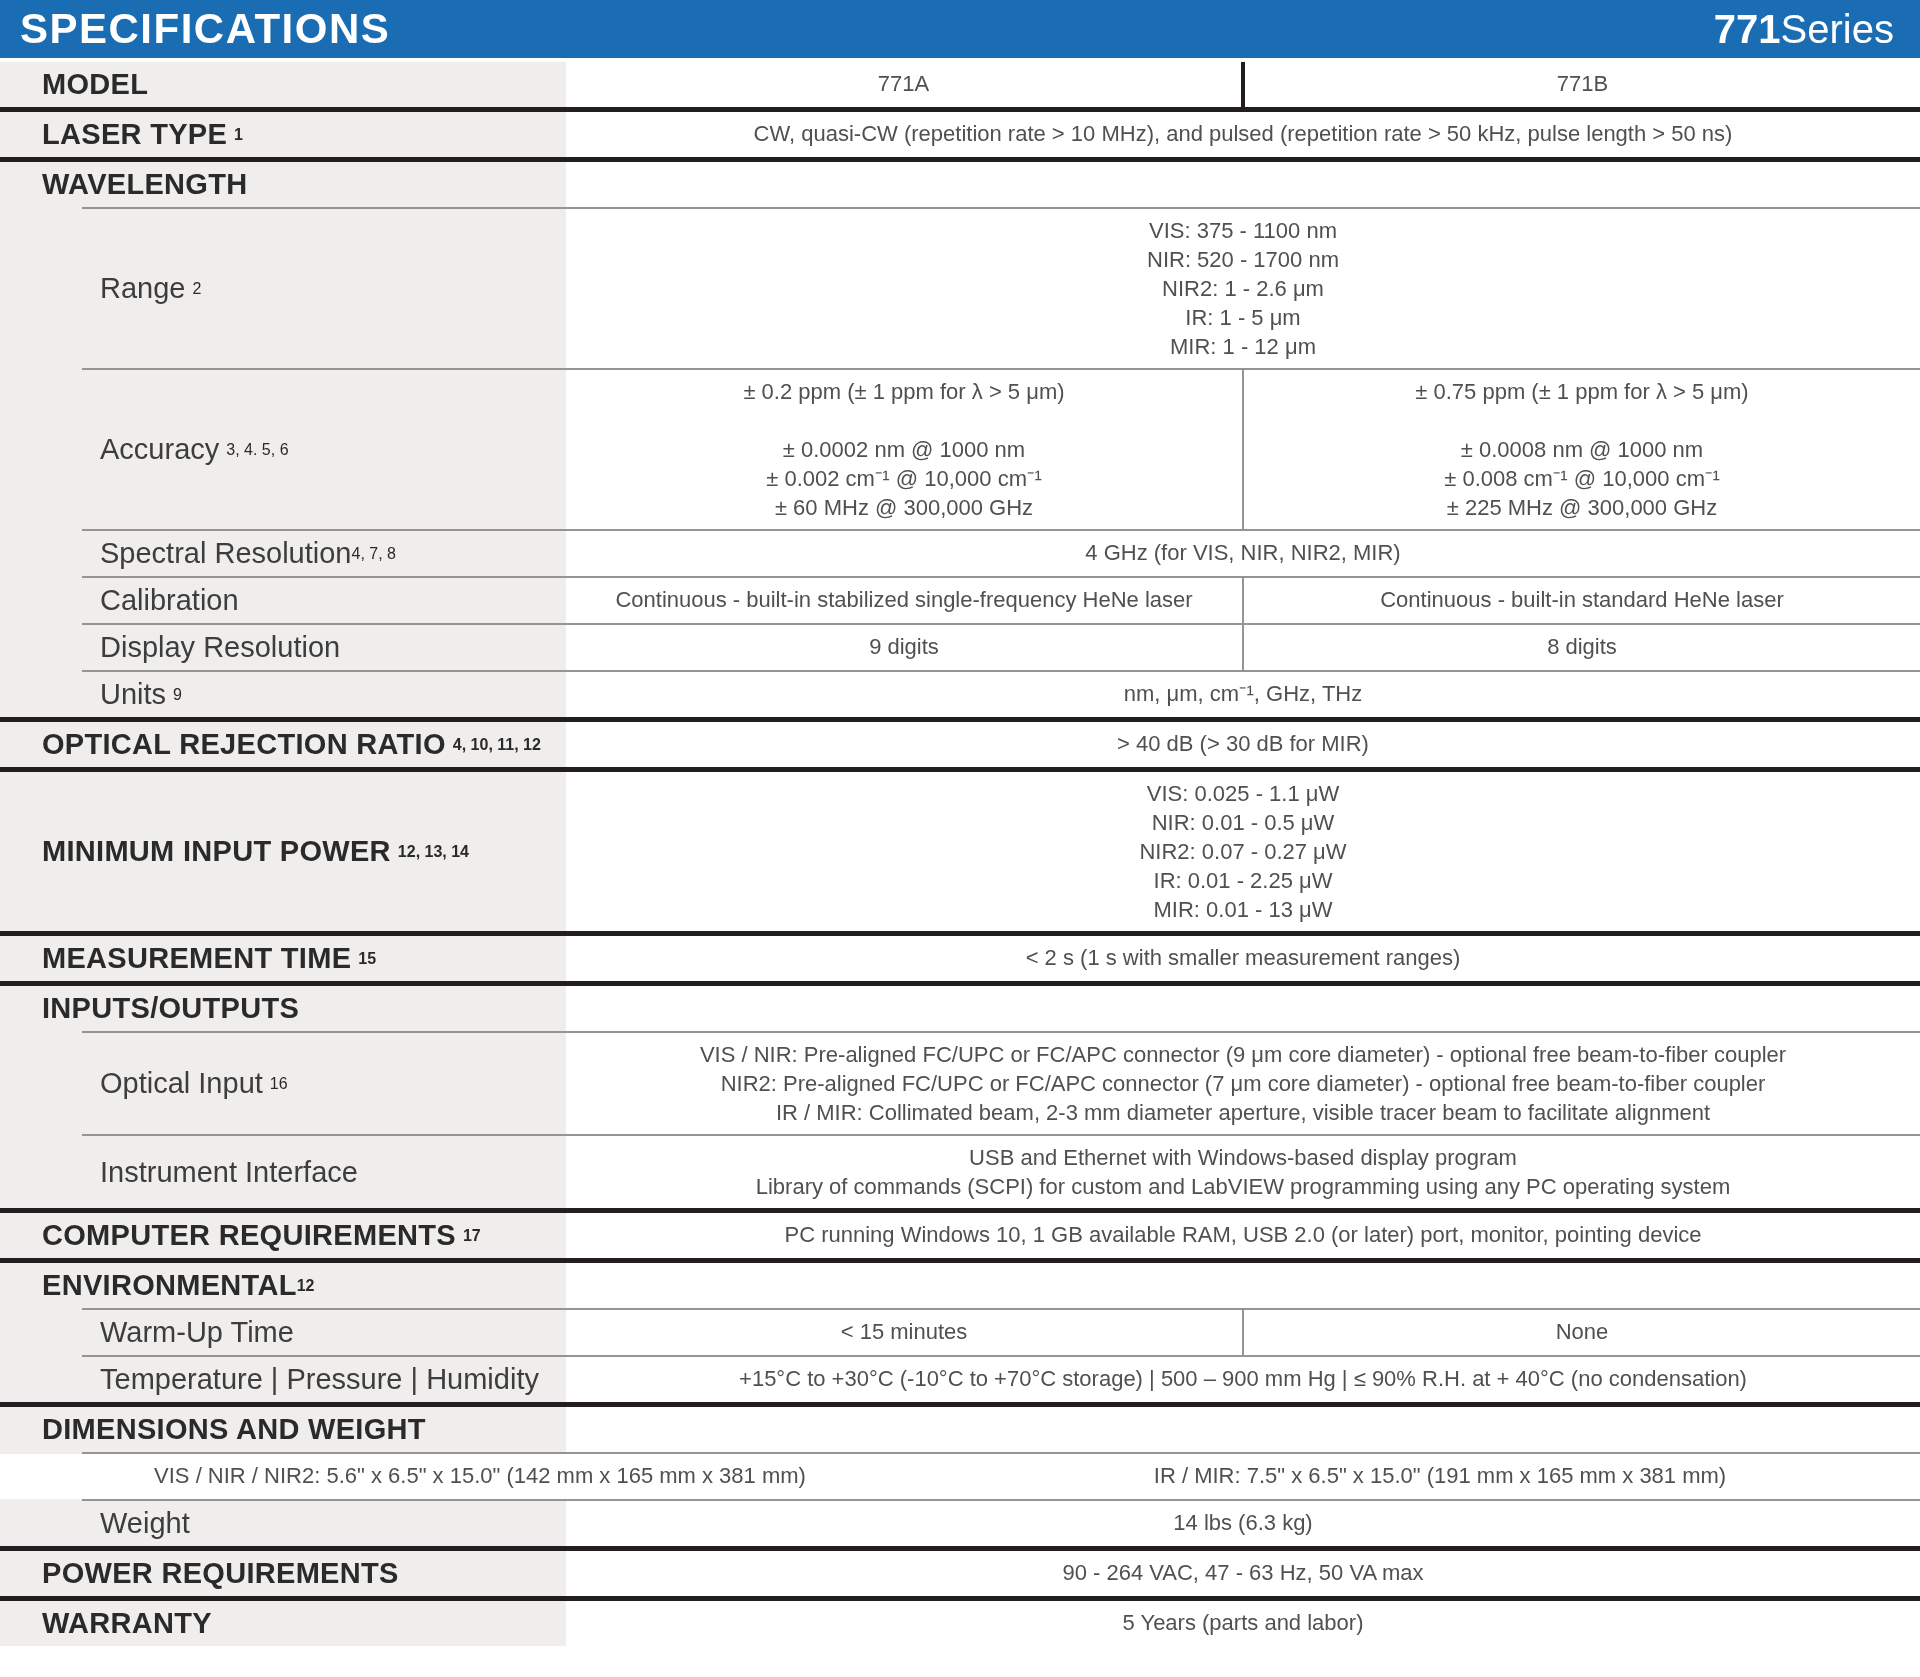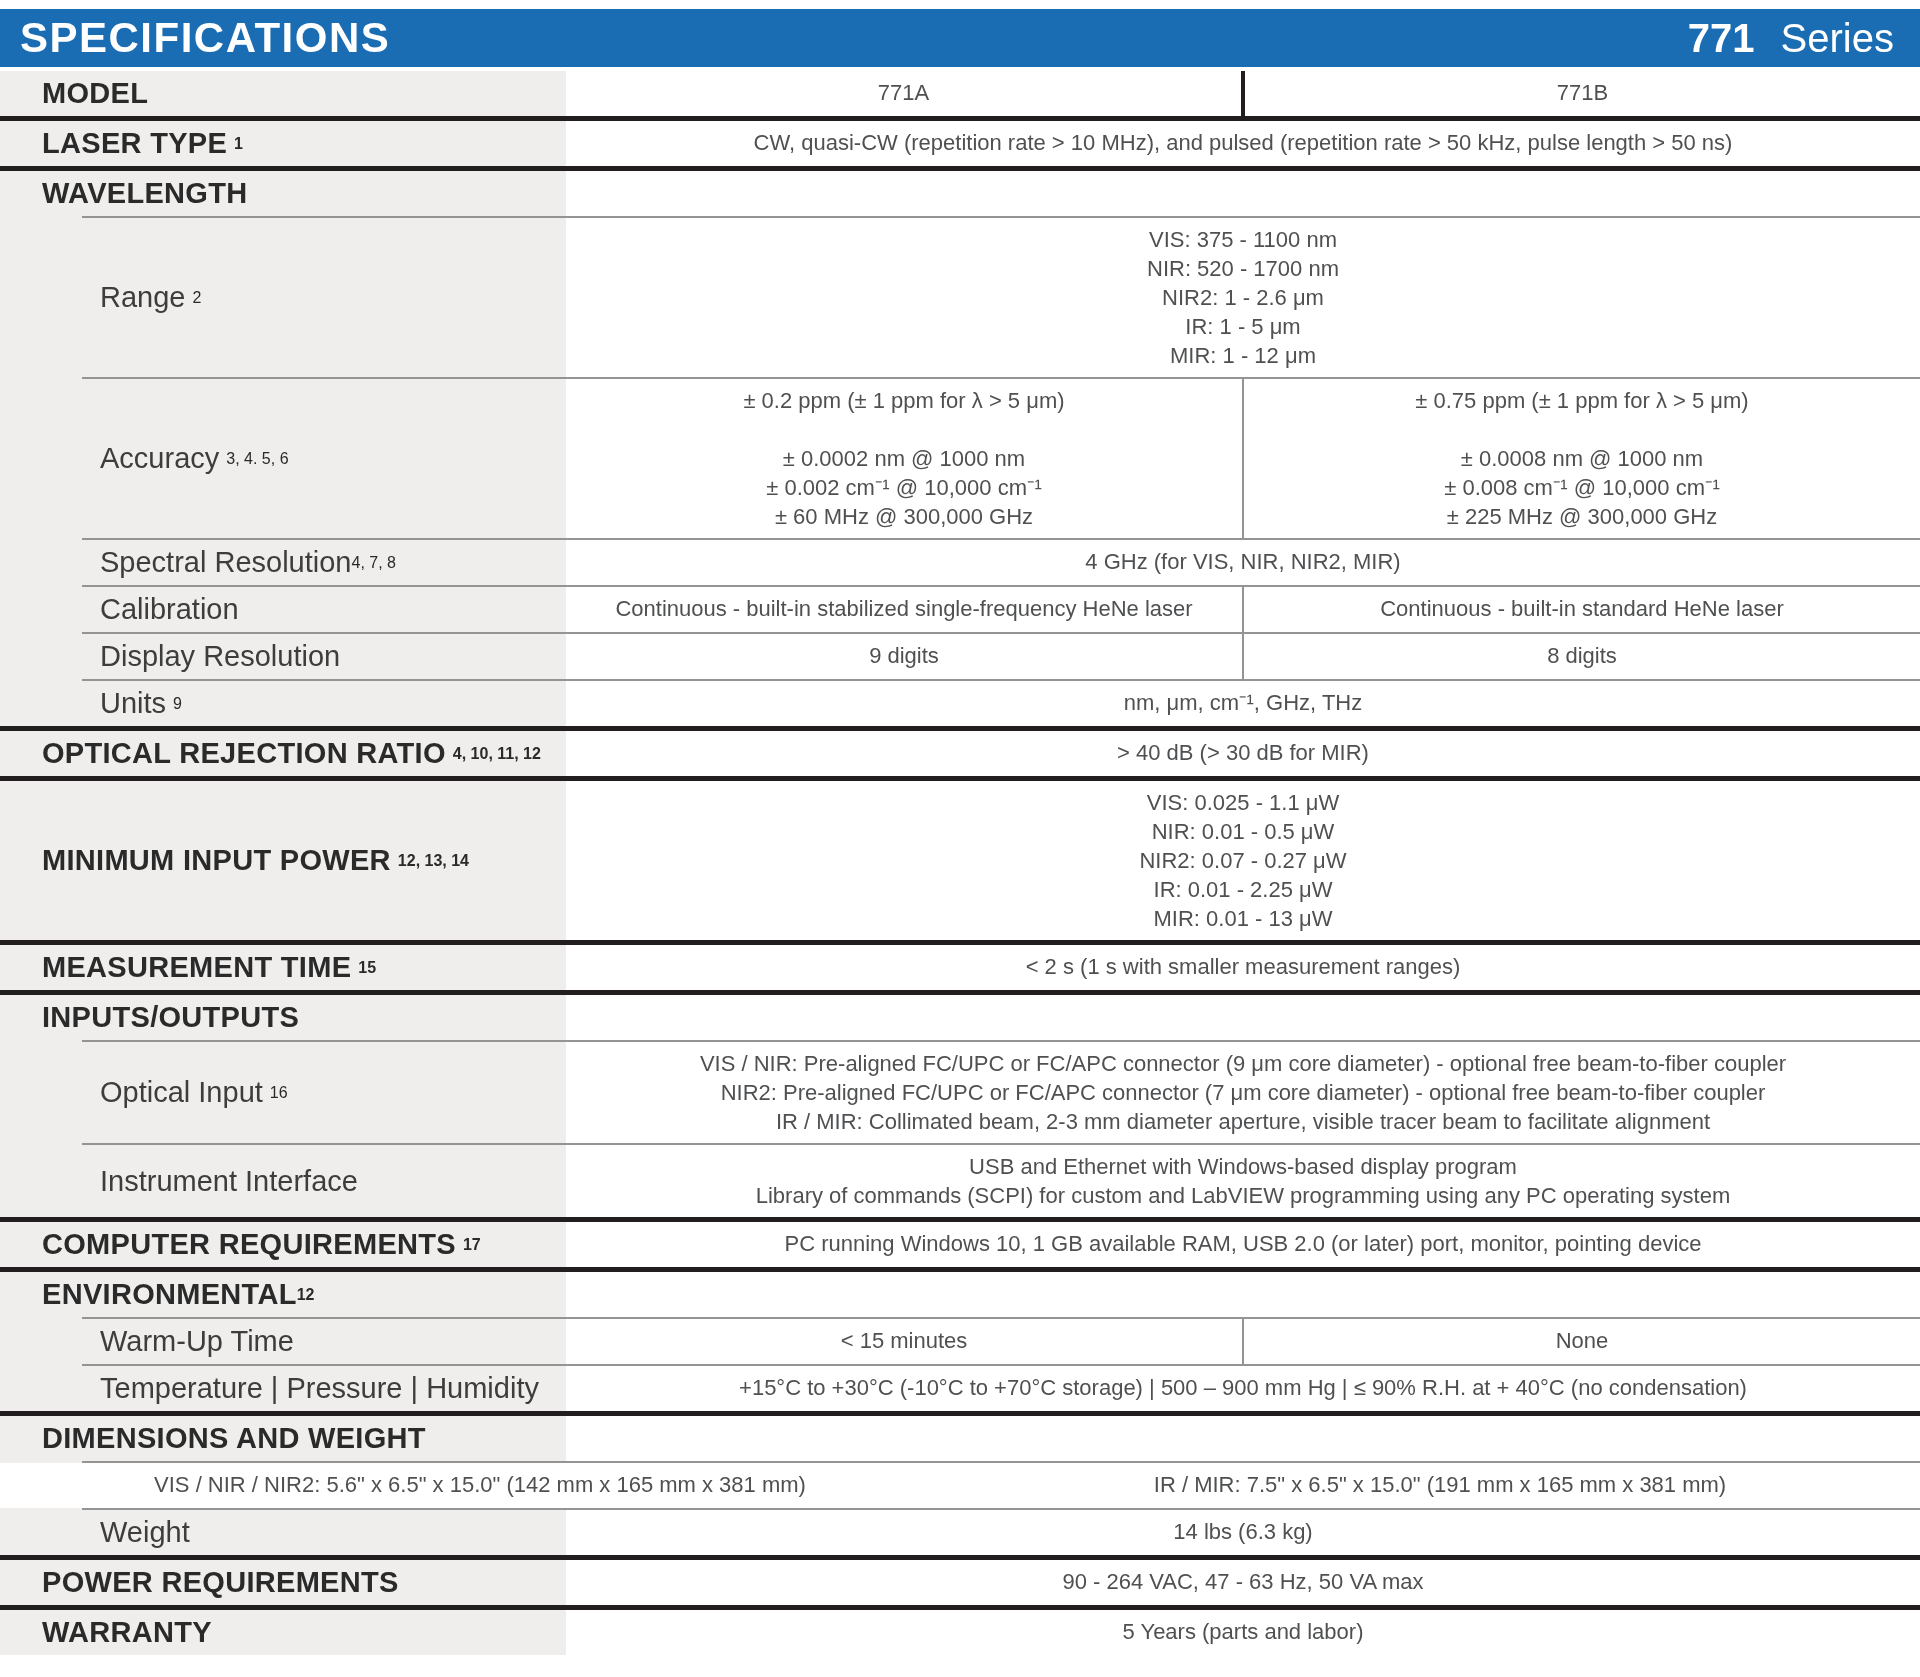--- a/index.html
+++ b/index.html
@@ -7,26 +7,26 @@
     --label-bg:#efeeec;
     --thick:#221e1f;
     --thin:#949494;
     --label-ink:#2a2a2a;
     --sub-ink:#3d3d3d;
     --value-ink:#4f5052;
   }
   *{box-sizing:border-box;}
   html,body{margin:0;padding:0;background:#fff;}
   body{width:1920px;font-family:"Liberation Sans", sans-serif;color:var(--label-ink);}
-  .page{width:1920px;height:1677px;overflow:hidden;padding-top:9px;background:#fff;}
+  .page{width:1920px;height:1677px;overflow:hidden;background:#fff;}
 
   
   .banner{height:58px;background:var(--accent);display:flex;align-items:center;justify-content:space-between;padding:0 26px 0 20px;}
   .banner-title{color:#fff;font-weight:bold;font-size:42px;letter-spacing:1.5px;}
-  .banner-series{color:#fff;font-size:40px;display:flex;align-items:baseline;gap:26px;}
+  .banner-series{color:#fff;font-size:40px;display:flex;align-items:baseline;gap:0;}
   .banner-series .num{font-weight:bold;}
   .banner-series .word{font-weight:normal;}
 
   .gap-under-banner{height:4px;}
 
   
   .row{display:flex;align-items:stretch;min-height:45px;width:1920px;}
   .label-cell{width:566px;flex:0 0 566px;background:var(--label-bg);display:flex;align-items:center;padding:6px 10px 6px 22px;}
   .label-cell.sub{padding-left:100px;}
   .label-major{font-weight:bold;font-size:29px;letter-spacing:0.3px;color:var(--label-ink);margin-left:20px;}

